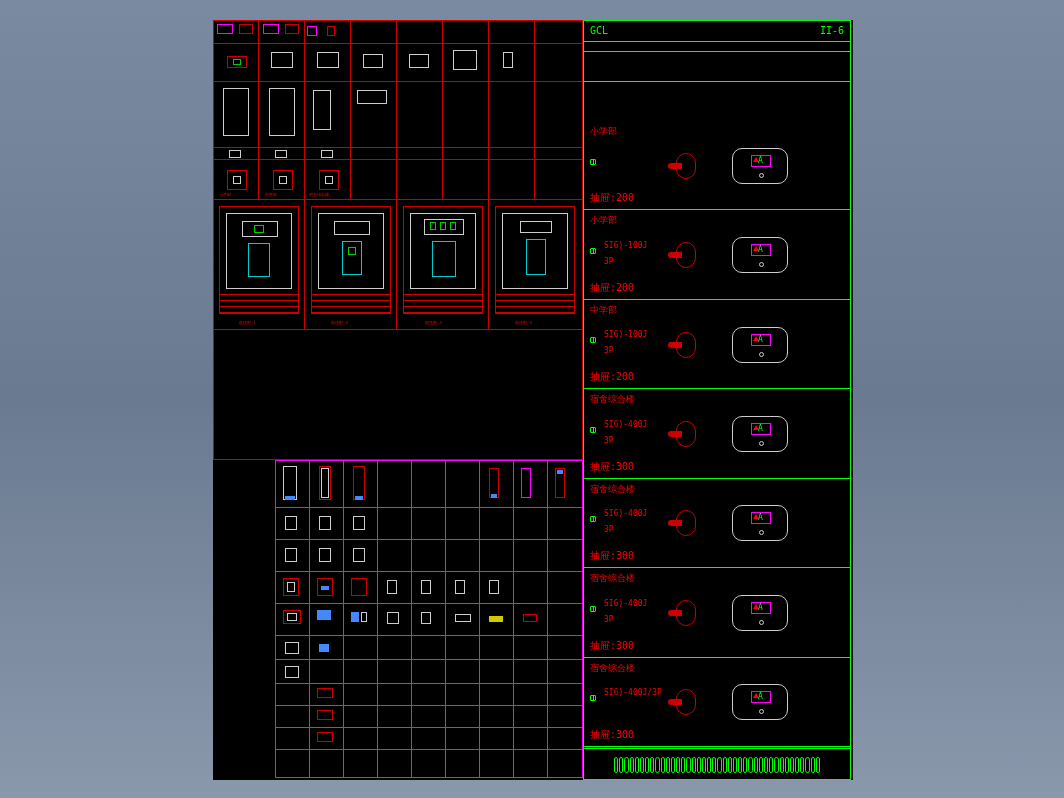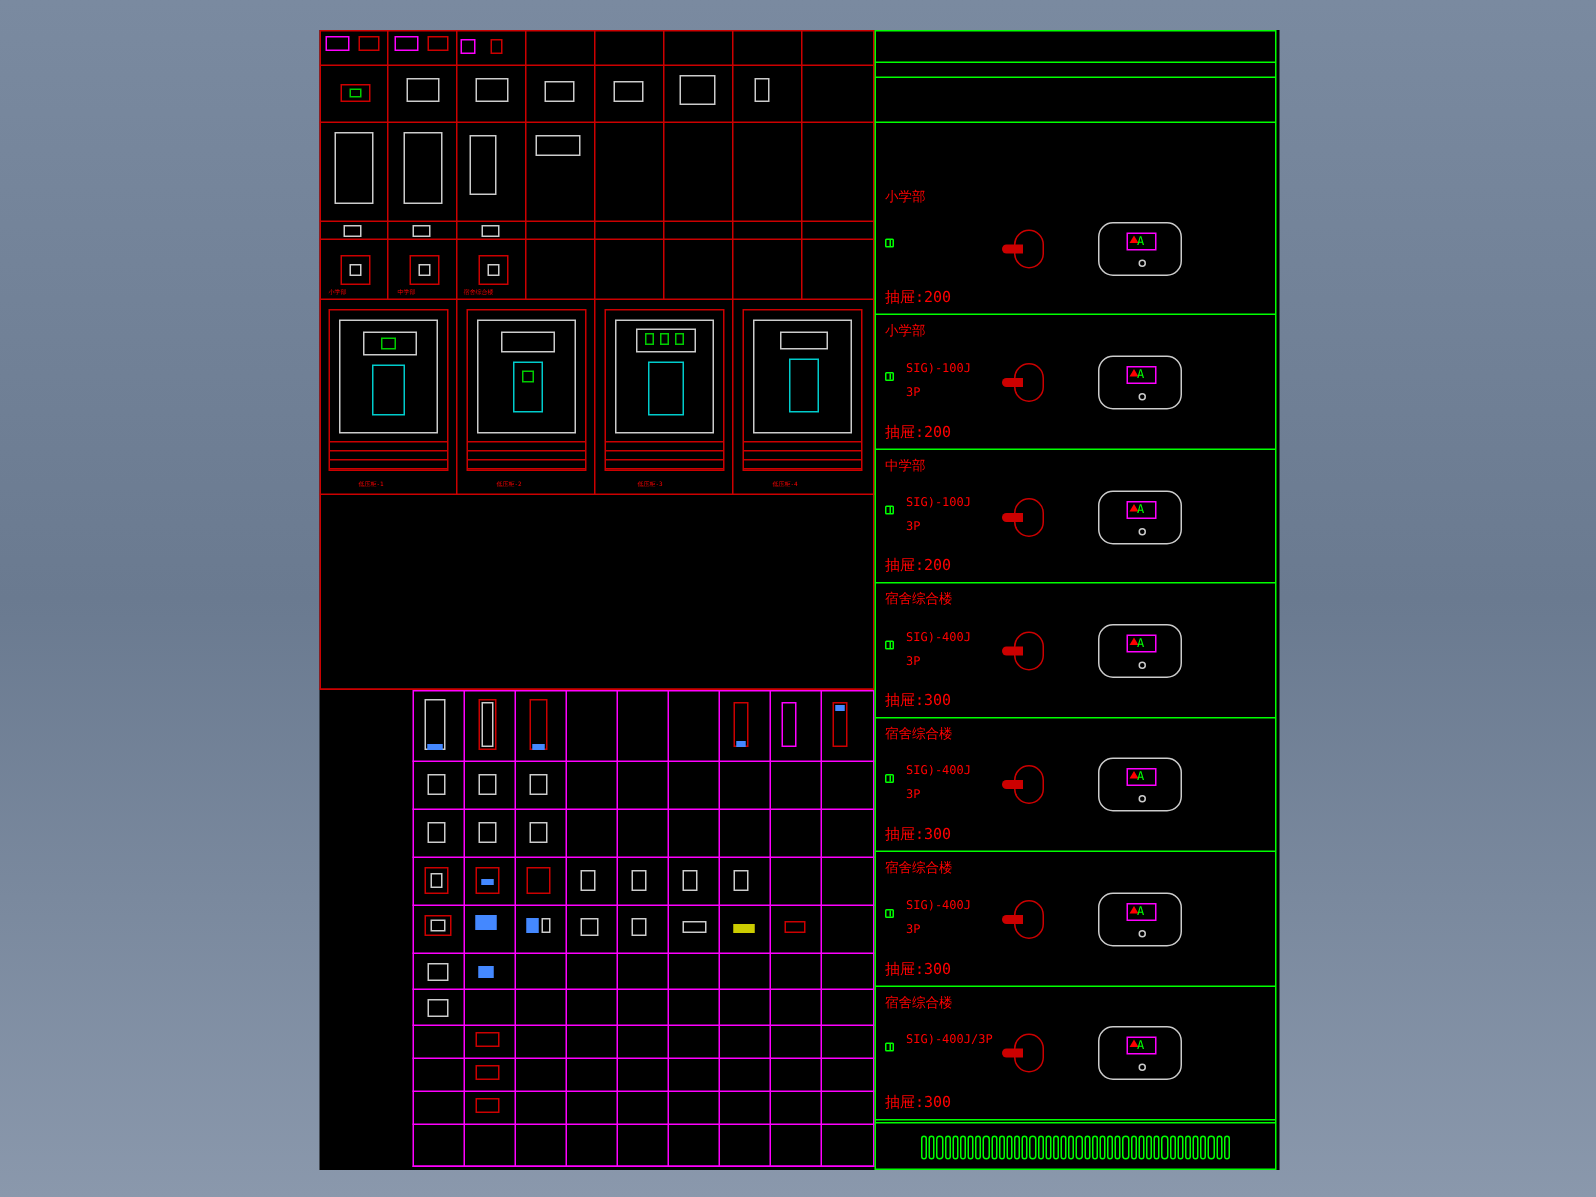--- a/index.html
+++ b/index.html
@@ -294,20 +294,24 @@
     <div class="micro blu" style="left:44px;top:184px;width:10px;height:8px"></div>
 
     <div class="micro wht" style="left:10px;top:206px;width:14px;height:12px"></div>
 
     <div class="micro" style="left:42px;top:228px;width:16px;height:10px"></div>
     <div class="micro" style="left:42px;top:250px;width:16px;height:10px"></div>
     <div class="micro" style="left:42px;top:272px;width:16px;height:10px"></div>
   </div>
 
   <div class="rpanel">
+    <div class="rhead">
+      <div class="rhead-text" style="left:6px;top:4px">GCL</div>
+      <div class="rhead-text" style="right:6px;top:4px">II-6</div>
+    </div>
     <div class="rhead-sep"></div>
     <div style="position:absolute;left:0;right:0;top:30px;border-top:1px solid #0f0"></div>
     <div class="rhead-sep2"></div>
     <div style="position:absolute;left:6px;top:44px" class="gdot"></div>
 
     <div id="rows-container">
         <div class="rrow" style="top: 100px; height: 89.4286px;">
           <div class="label" style="left:6px;top:4px">小学部</div>
           <div class="gdot" style="left:6px;top:37.56px"></div>
           <div class="label" style="left:6px;bottom:4px;font-size:10px">抽屉:200</div>

